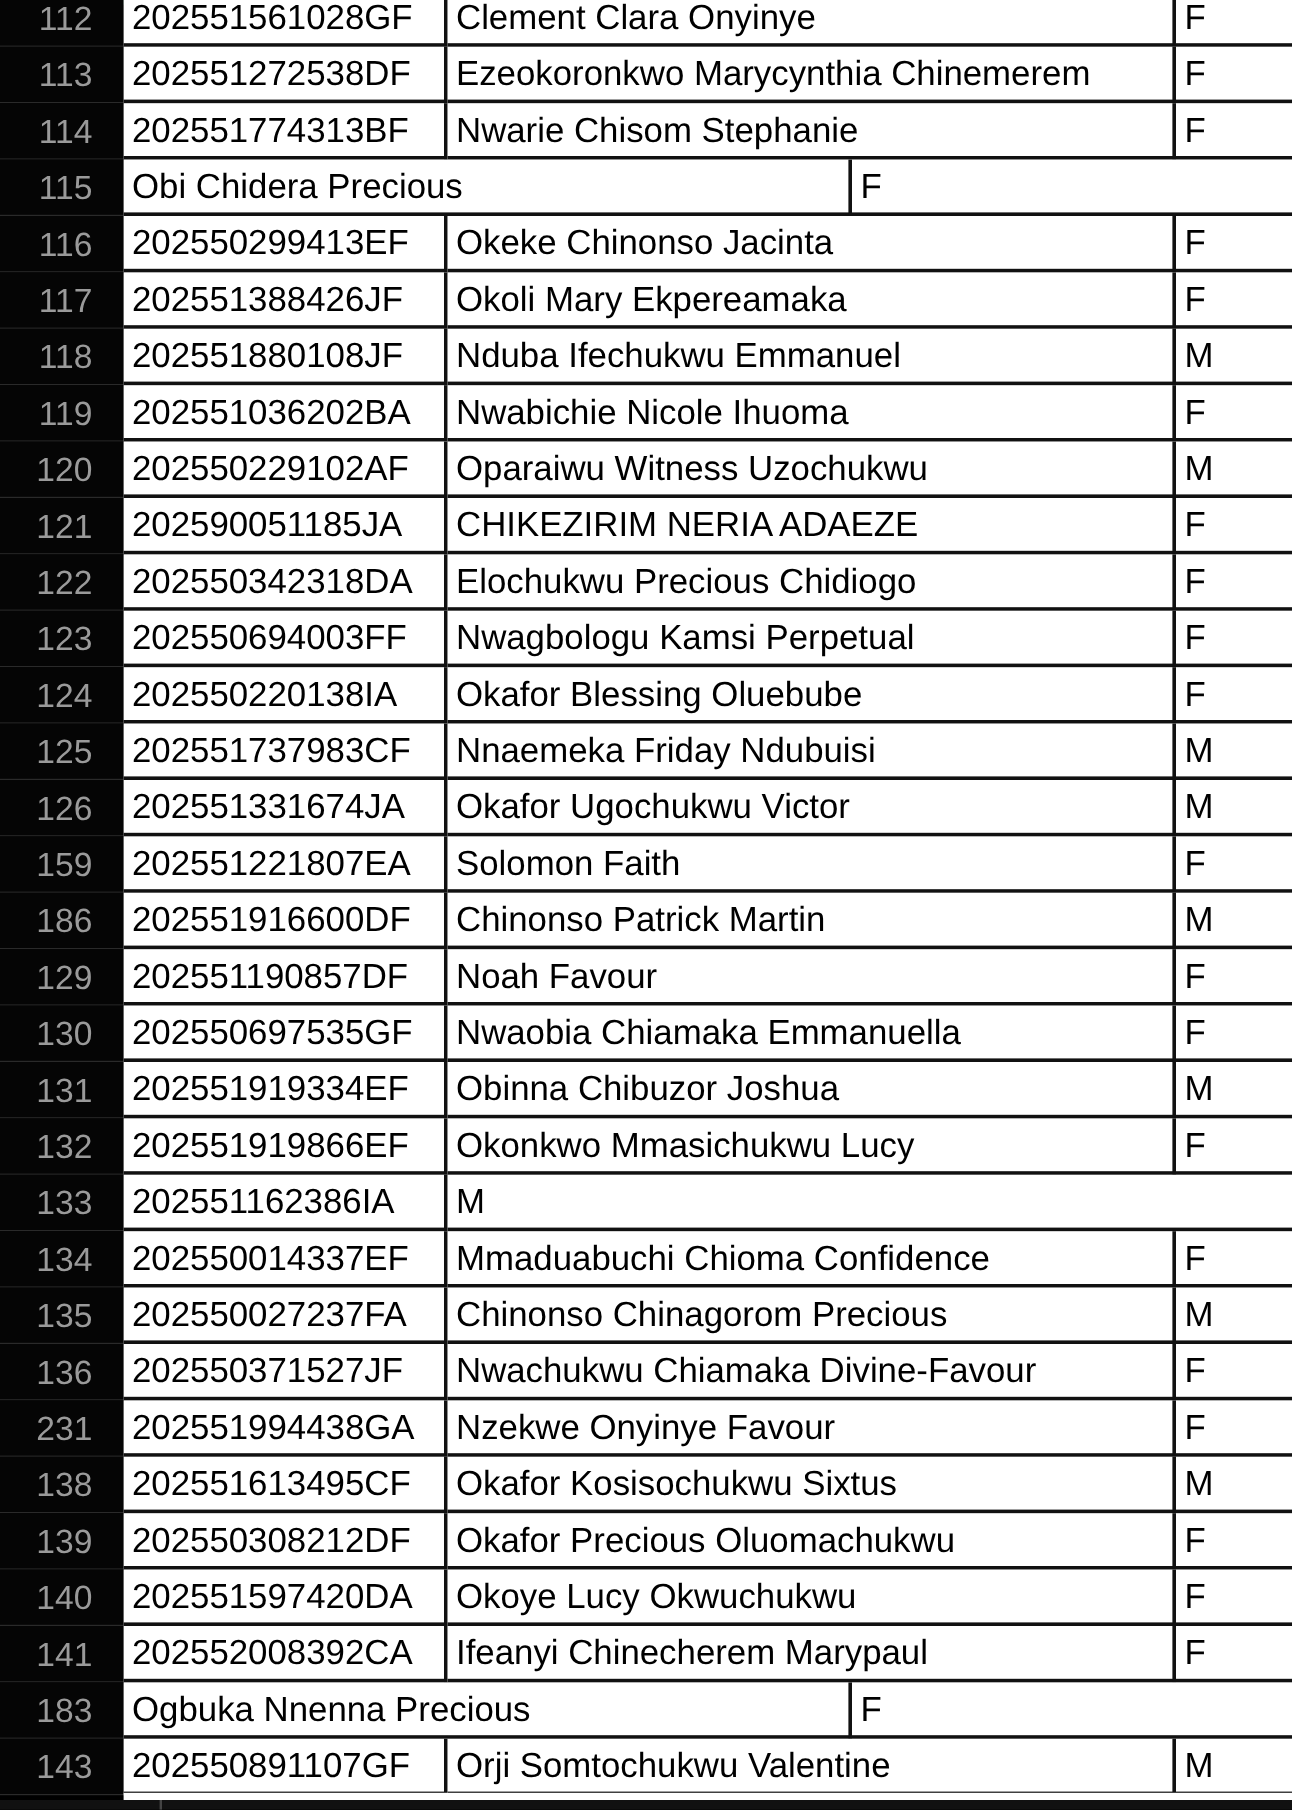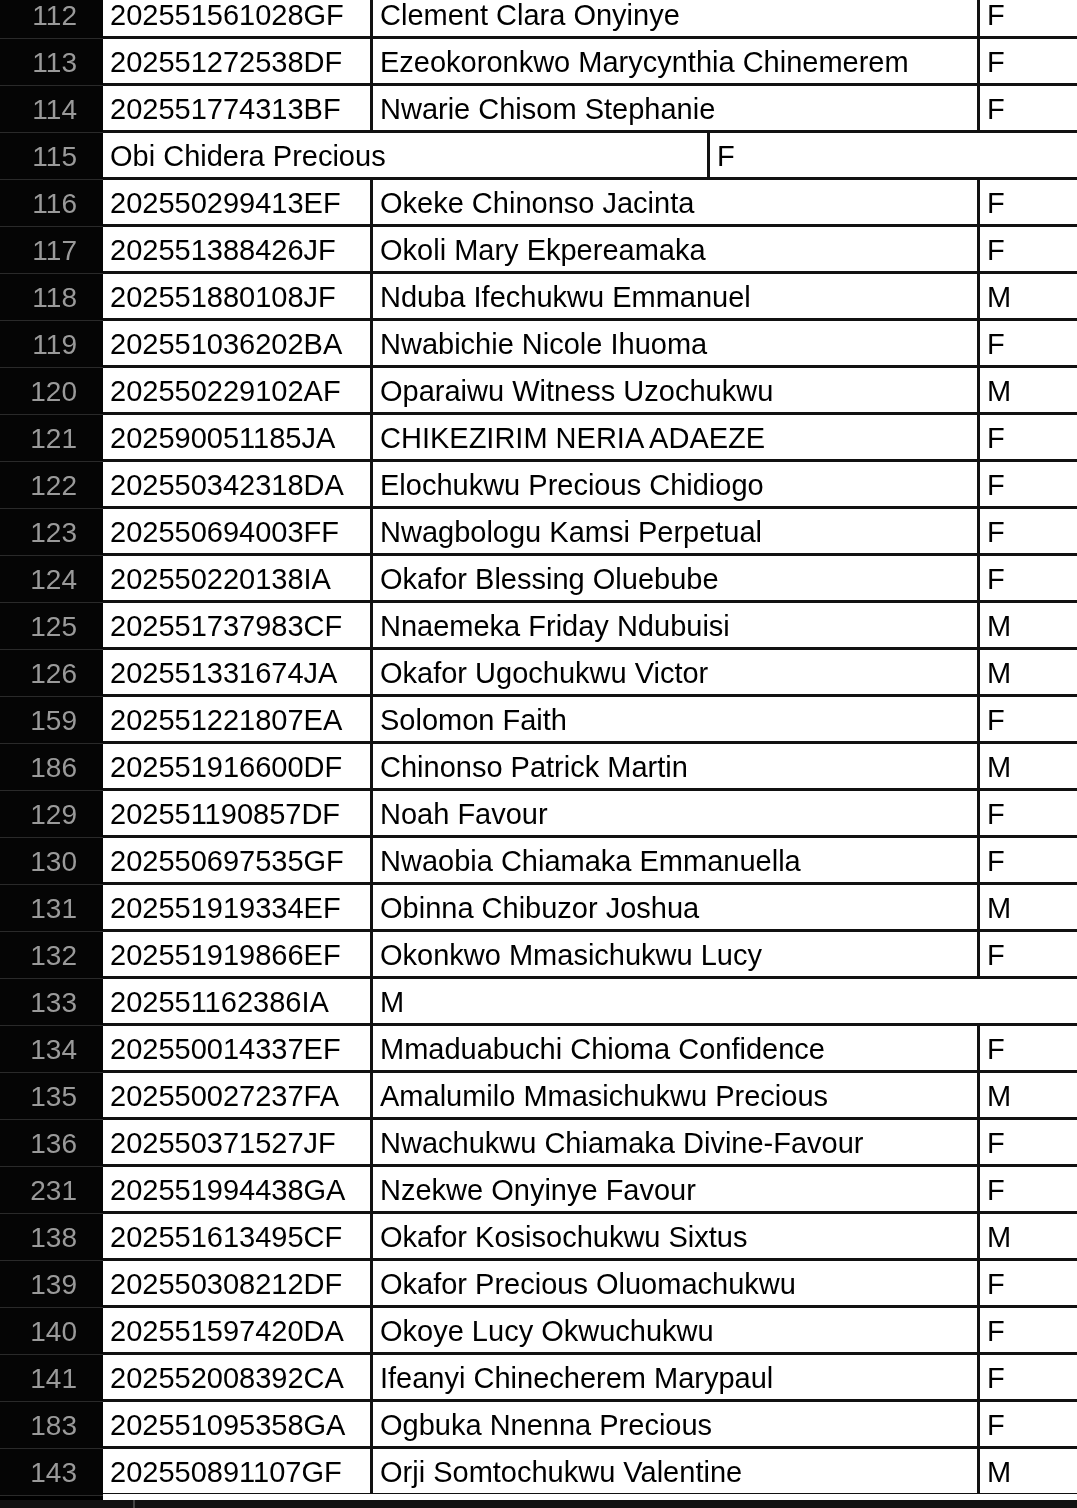--- a/index.html
+++ b/index.html
@@ -153,21 +153,21 @@
     </div>
     <div class="row">
       <div class="rh">134</div>
       <div class="cell c-id">202550014337EF</div>
       <div class="cell c-name">Mmaduabuchi Chioma Confidence</div>
       <div class="cell c-sex">F</div>
     </div>
     <div class="row">
       <div class="rh">135</div>
       <div class="cell c-id">202550027237FA</div>
-      <div class="cell c-name">Amalumilo Mmasichukwu Precious</div>
+      <div class="cell c-name">Chinonso Chinagorom Precious</div>
       <div class="cell c-sex">M</div>
     </div>
     <div class="row">
       <div class="rh">136</div>
       <div class="cell c-id">202550371527JF</div>
       <div class="cell c-name">Nwachukwu Chiamaka Divine-Favour</div>
       <div class="cell c-sex">F</div>
     </div>
     <div class="row">
       <div class="rh">231</div>
@@ -194,21 +194,20 @@
       <div class="cell c-sex">F</div>
     </div>
     <div class="row">
       <div class="rh">141</div>
       <div class="cell c-id">202552008392CA</div>
       <div class="cell c-name">Ifeanyi Chinecherem Marypaul</div>
       <div class="cell c-sex">F</div>
     </div>
     <div class="row">
       <div class="rh">183</div>
-      <div class="cell c-id">202551095358GA</div>
       <div class="cell c-name">Ogbuka Nnenna Precious</div>
       <div class="cell c-sex">F</div>
     </div>
     <div class="row">
       <div class="rh">143</div>
       <div class="cell c-id">202550891107GF</div>
       <div class="cell c-name">Orji Somtochukwu Valentine</div>
       <div class="cell c-sex">M</div>
     </div>
   </div>

